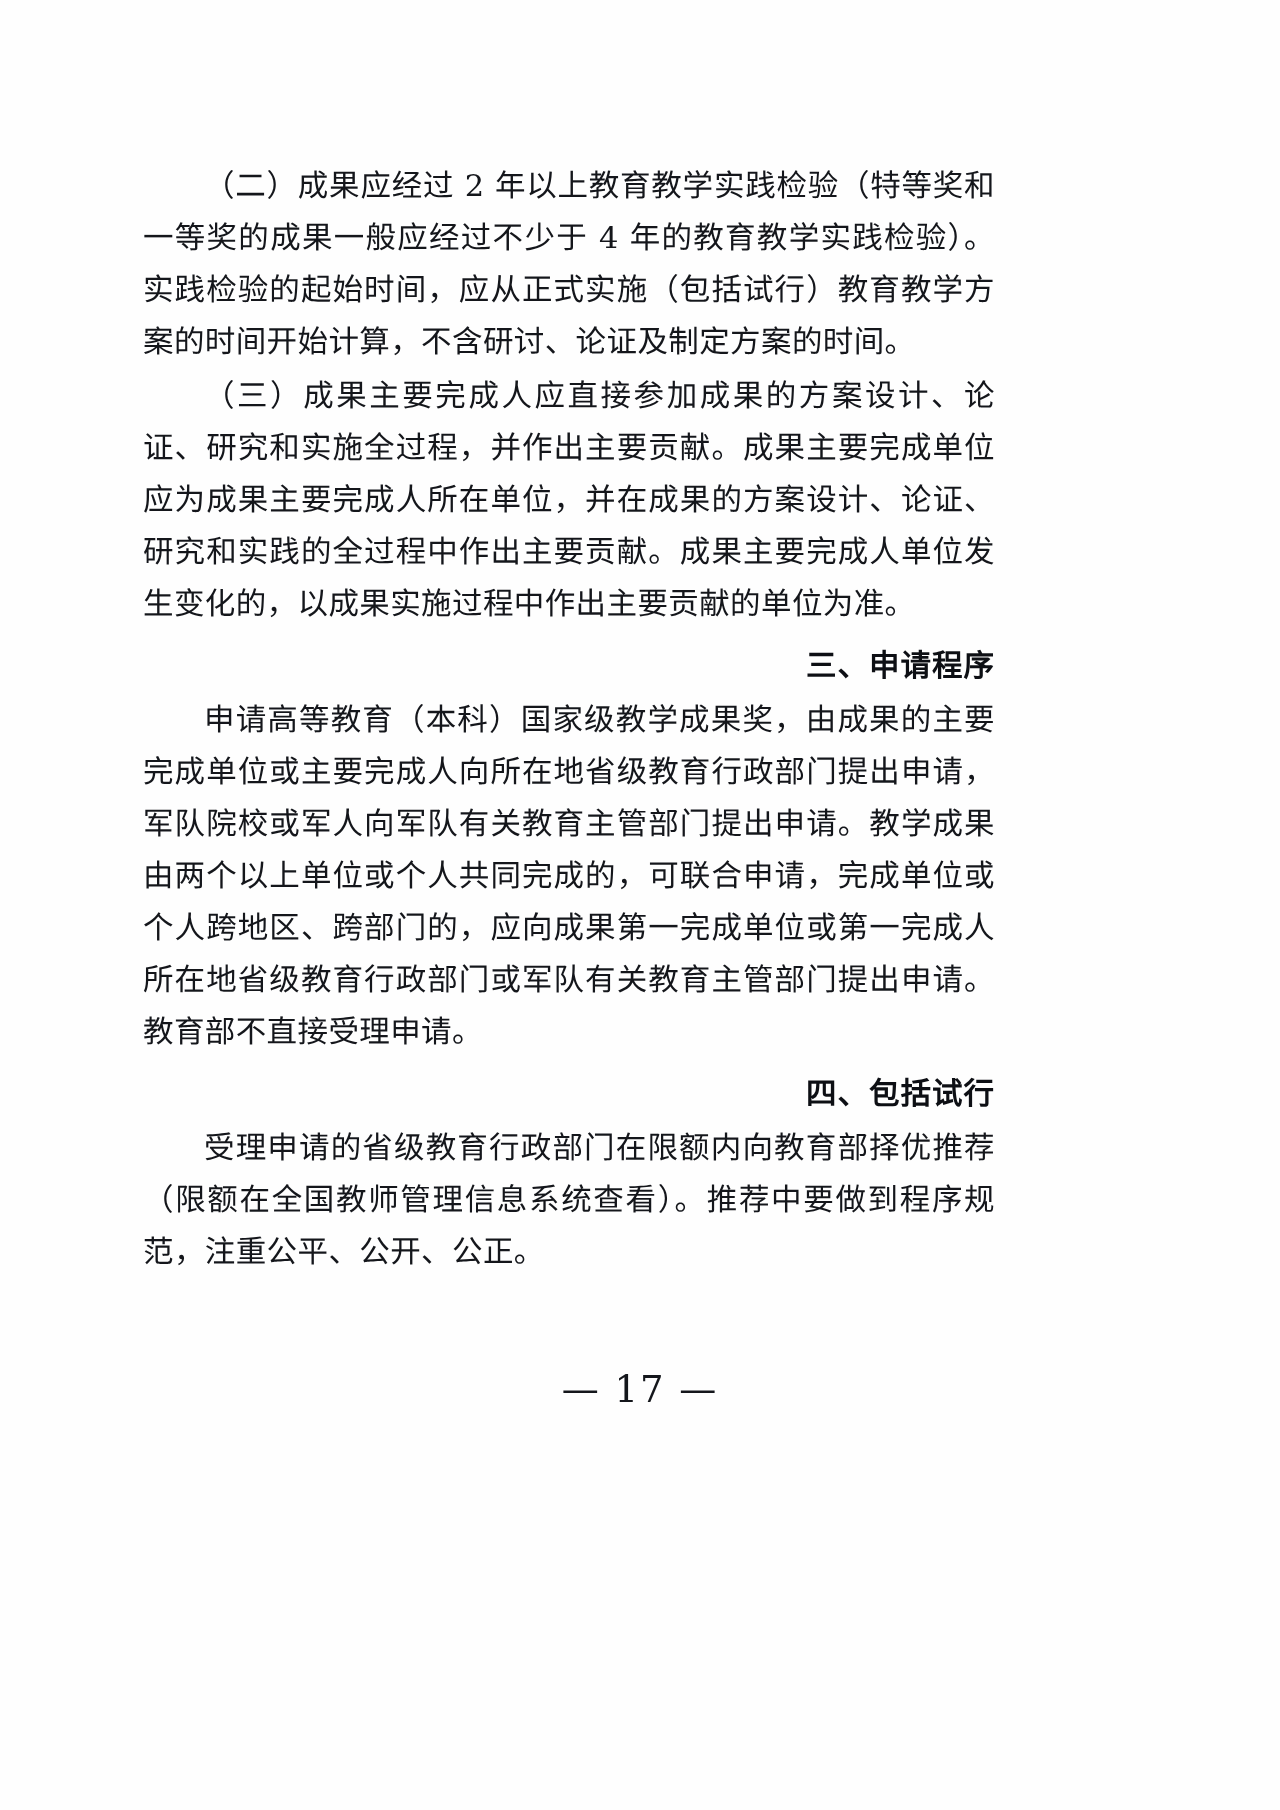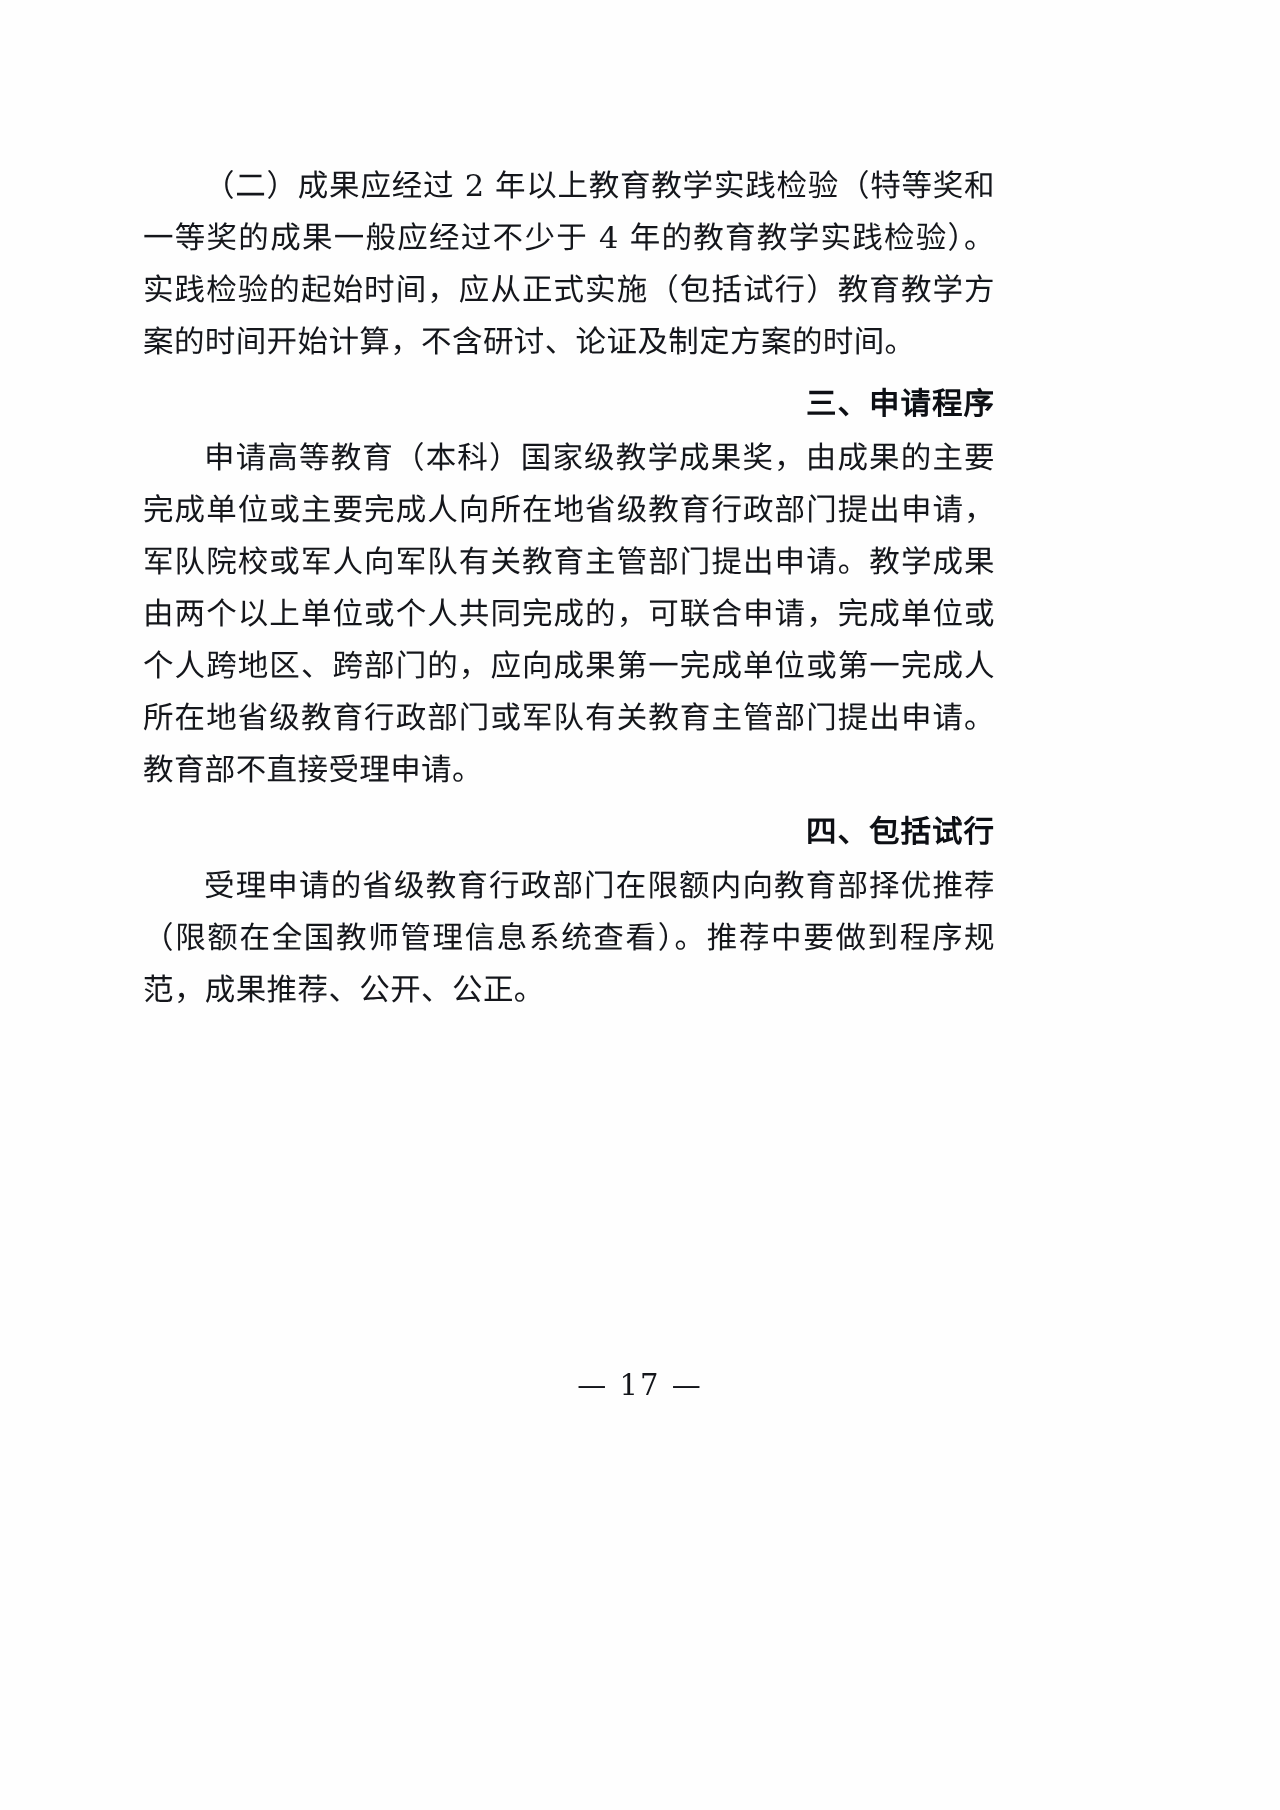--- a/index.html
+++ b/index.html
@@ -51,40 +51,41 @@
     color: #0d0f14;
     font-family: "DejaVu Sans", "Liberation Sans", sans-serif;
     text-align: right;
   }
   .page-number {
     position: absolute;
     left: 0;
     top: 1368px;
     width: 1280px;
     text-align: center;
-    font-size: 29px;
+    font-size: 37px;
     letter-spacing: 2px;
     color: #14161b;
     font-family: "DejaVu Serif", "Liberation Serif", serif;
   }
 </style>
 </head>
 <body>
 
 <div class="page">
   <div class="content">
 
     <p class="para indent">（二）成果应经过 2 年以上教育教学实践检验（特等奖和一等奖的成果一般应经过不少于 4 年的教育教学实践检验）。实践检验的起始时间，应从正式实施（包括试行）教育教学方案的时间开始计算，不含研讨、论证及制定方案的时间。</p>
 
+    <p class="para indent">（三）成果主要完成人应直接参加成果的方案设计、论证、研究和实施全过程，并作出主要贡献。成果主要完成单位应为成果主要完成人所在单位，并在成果的方案设计、论证、研究和实践的全过程中作出主要贡献。成果主要完成人单位发生变化的，以成果实施过程中作出主要贡献的单位为准。</p>
 
     <h2 class="heading">三、申请程序</h2>
 
     <p class="para indent">申请高等教育（本科）国家级教学成果奖，由成果的主要完成单位或主要完成人向所在地省级教育行政部门提出申请，军队院校或军人向军队有关教育主管部门提出申请。教学成果由两个以上单位或个人共同完成的，可联合申请，完成单位或个人跨地区、跨部门的，应向成果第一完成单位或第一完成人所在地省级教育行政部门或军队有关教育主管部门提出申请。教育部不直接受理申请。</p>
 
     <h2 class="heading">四、包括试行</h2>
 
-    <p class="para indent">受理申请的省级教育行政部门在限额内向教育部择优推荐（限额在全国教师管理信息系统查看）。推荐中要做到程序规范，成果推荐、公开、公正。</p>
+    <p class="para indent">受理申请的省级教育行政部门在限额内向教育部择优推荐（限额在全国教师管理信息系统查看）。推荐中要做到程序规范，注重公平、公开、公正。</p>
 
 
   </div>
 
   <div class="page-number">— 17 —</div>
 </div>
 
 </body></html>

